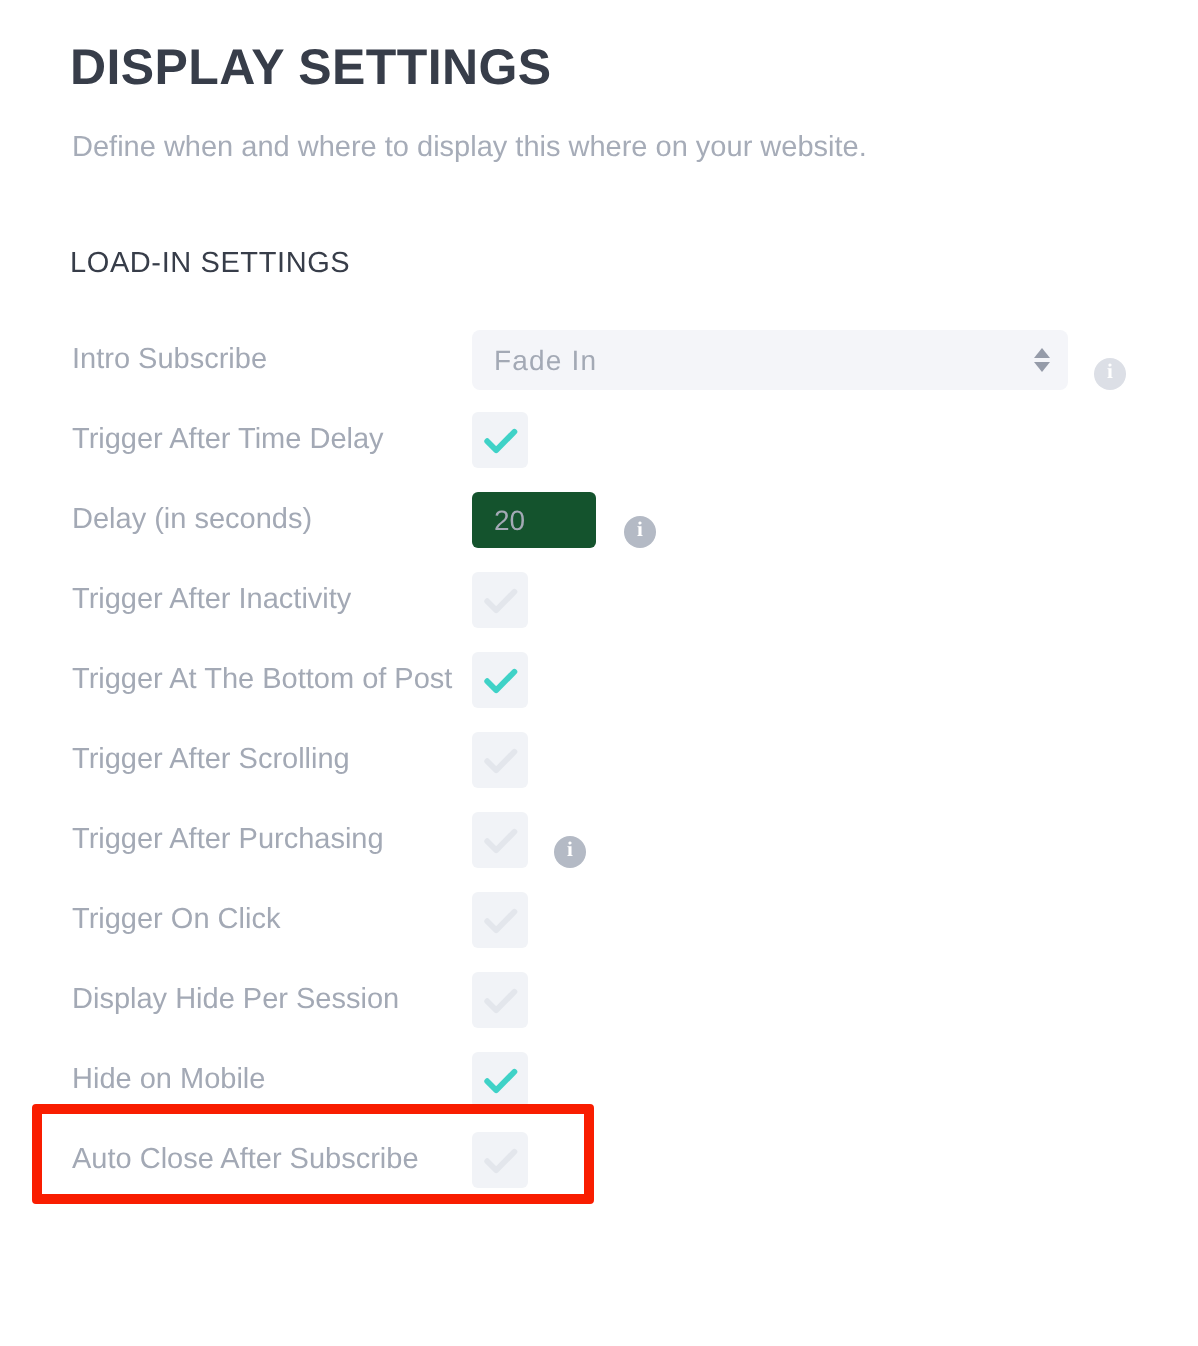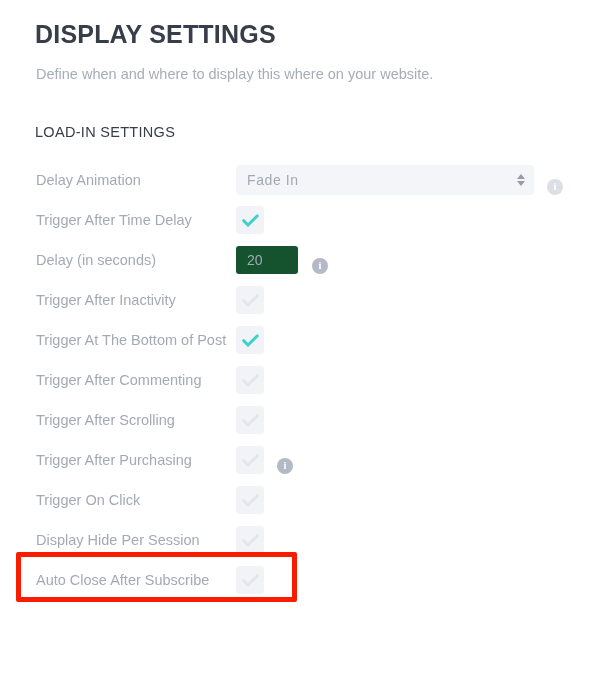--- a/index.html
+++ b/index.html
@@ -199,21 +199,21 @@
 <div class="panel">
 
   <h1 class="page-title">DISPLAY SETTINGS</h1>
 
   <div class="page-subtitle">Define when and where to display this where on your website.</div>
 
   <div class="section-title">LOAD-IN SETTINGS</div>
 
   <div class="rows">
       <div class="row">
-        <div class="row-label">Delay Animation</div>
+        <div class="row-label">Intro Subscribe</div>
         <div class="ctrl">
           <div class="select-box">
             <span class="select-value">Fade In</span>
             <span class="stepper">
               <i class="up"></i>
               <i class="down"></i>
             </span>
           </div>
           <span class="info-icon faint info-gap-select">i</span>
         </div>
@@ -251,30 +251,20 @@
         <div class="row-label">Trigger At The Bottom of Post</div>
         <div class="ctrl">
           <div class="checkbox on">
             <svg width="17" height="13" viewBox="0 0 17 13" fill="none">
               <path d="M1.6 6.6 L6.1 11.1 L15.2 1.9" stroke-width="2.9" stroke-linecap="round" stroke-linejoin="round"></path>
             </svg>
           </div>
         </div>
       </div>
       <div class="row">
-        <div class="row-label">Trigger After Commenting</div>
-        <div class="ctrl">
-          <div class="checkbox off">
-            <svg width="17" height="13" viewBox="0 0 17 13" fill="none">
-              <path d="M1.6 6.6 L6.1 11.1 L15.2 1.9" stroke-width="2.9" stroke-linecap="round" stroke-linejoin="round"></path>
-            </svg>
-          </div>
-        </div>
-      </div>
-      <div class="row">
         <div class="row-label">Trigger After Scrolling</div>
         <div class="ctrl">
           <div class="checkbox off">
             <svg width="17" height="13" viewBox="0 0 17 13" fill="none">
               <path d="M1.6 6.6 L6.1 11.1 L15.2 1.9" stroke-width="2.9" stroke-linecap="round" stroke-linejoin="round"></path>
             </svg>
           </div>
         </div>
       </div>
       <div class="row">
@@ -295,20 +285,30 @@
             <svg width="17" height="13" viewBox="0 0 17 13" fill="none">
               <path d="M1.6 6.6 L6.1 11.1 L15.2 1.9" stroke-width="2.9" stroke-linecap="round" stroke-linejoin="round"></path>
             </svg>
           </div>
         </div>
       </div>
       <div class="row">
         <div class="row-label">Display Hide Per Session</div>
         <div class="ctrl">
           <div class="checkbox off">
+            <svg width="17" height="13" viewBox="0 0 17 13" fill="none">
+              <path d="M1.6 6.6 L6.1 11.1 L15.2 1.9" stroke-width="2.9" stroke-linecap="round" stroke-linejoin="round"></path>
+            </svg>
+          </div>
+        </div>
+      </div>
+      <div class="row">
+        <div class="row-label">Hide on Mobile</div>
+        <div class="ctrl">
+          <div class="checkbox on">
             <svg width="17" height="13" viewBox="0 0 17 13" fill="none">
               <path d="M1.6 6.6 L6.1 11.1 L15.2 1.9" stroke-width="2.9" stroke-linecap="round" stroke-linejoin="round"></path>
             </svg>
           </div>
         </div>
       </div>
       <div class="row">
         <div class="row-label">Auto Close After Subscribe</div>
         <div class="ctrl">
           <div class="checkbox off">

